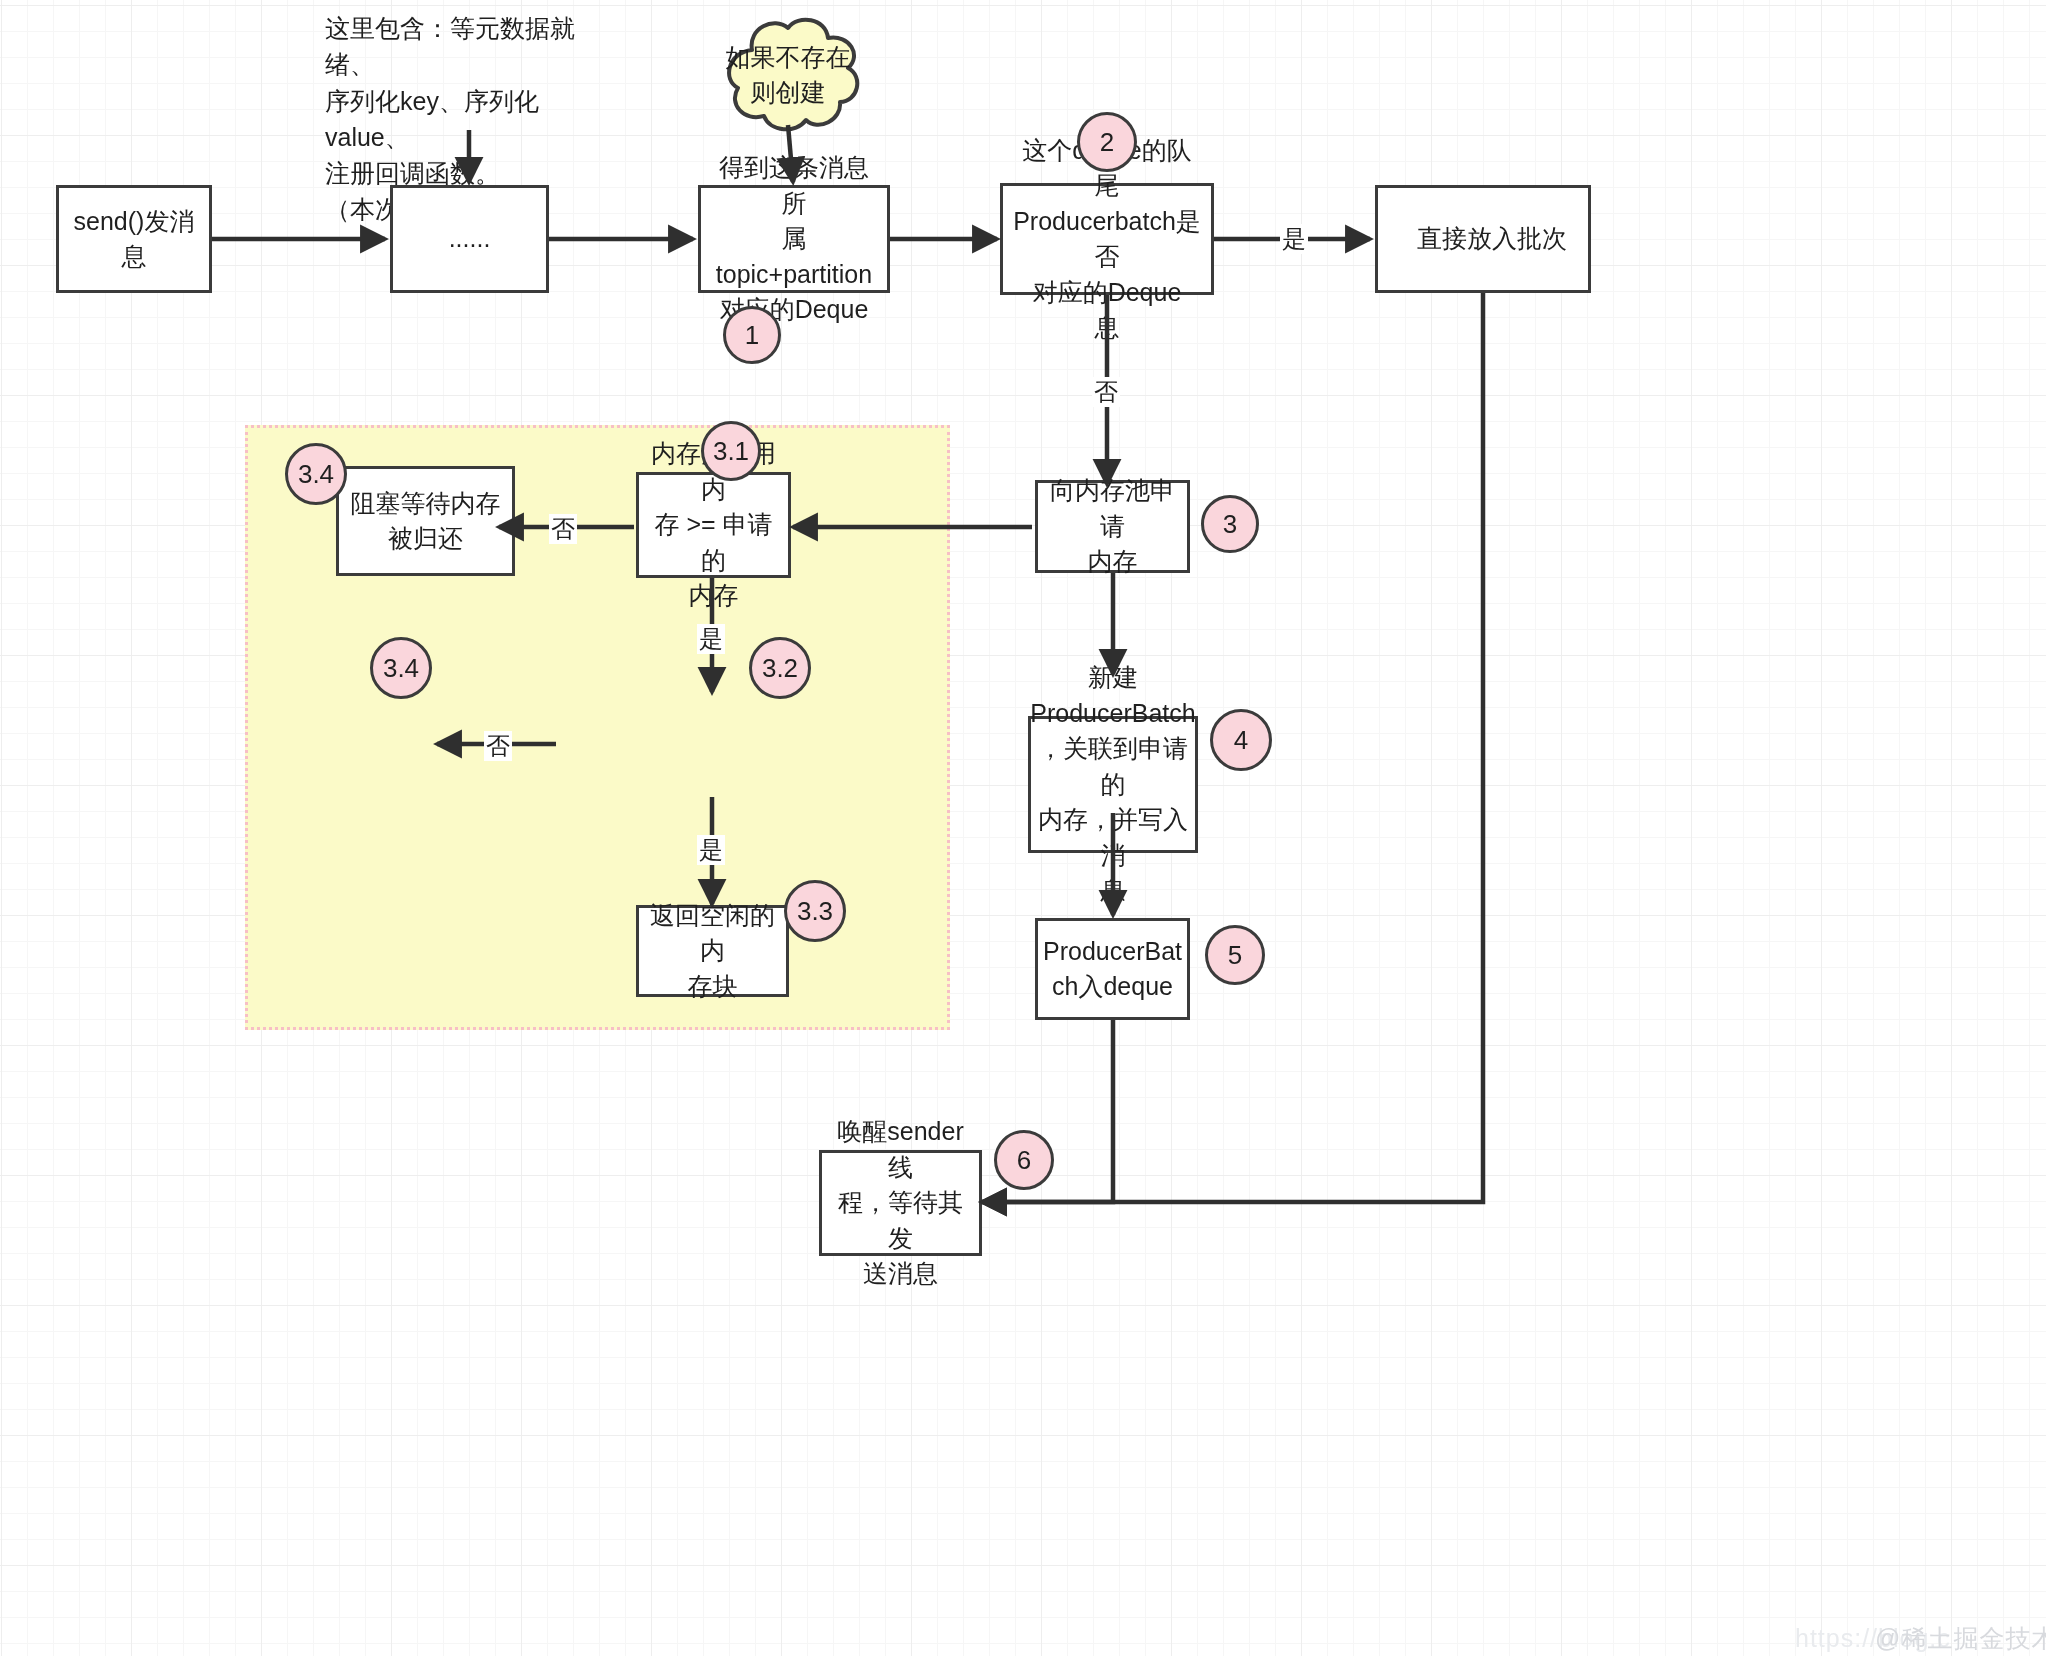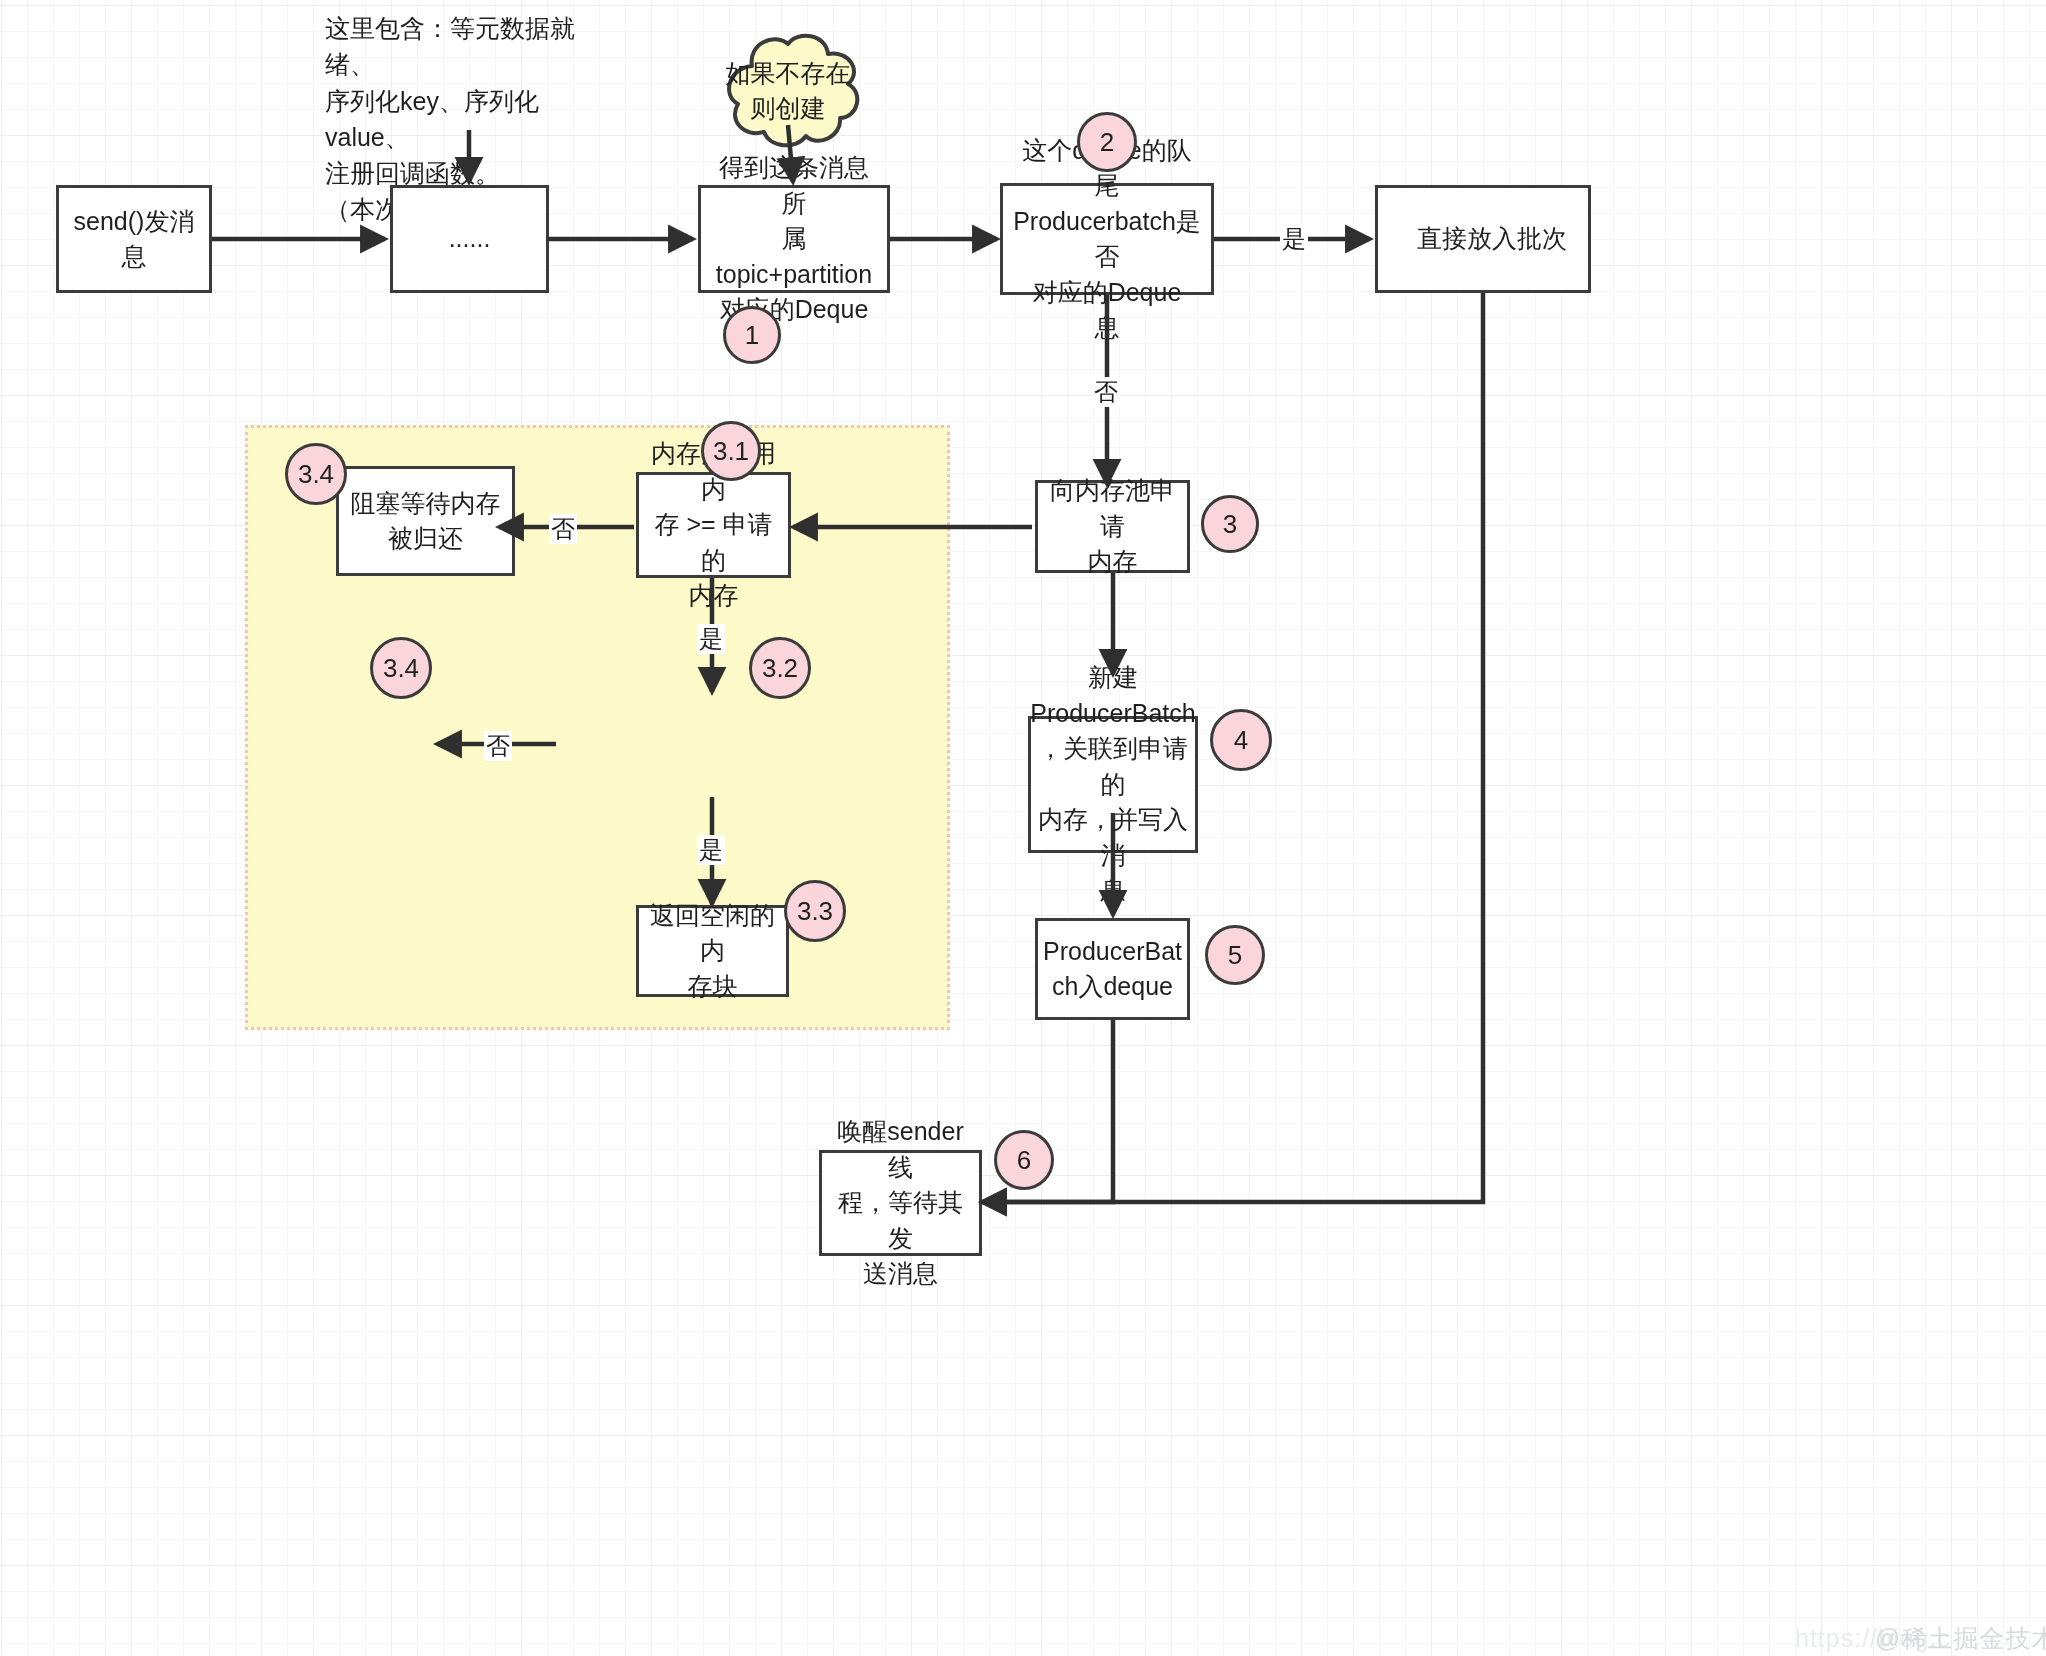--- a/index.html
+++ b/index.html
@@ -174,21 +174,21 @@
 
       <path d="M1483,293 L1483,1202 L982,1202"></path>
     </g>
   </svg>
 
   <div class="note" style="left:325px; top:10px; width:290px;">这里包含：等元数据就绪、
 序列化key、序列化value、
 注册回调函数。
 （本次忽略）</div>
 
-  <div class="cloud" style="left:708px; top:26px;">
+  <div class="cloud" style="left:708px; top:10px;">
     <svg width="160" height="130" viewBox="0 0 160 130">
       <path d="M44,40 C40,18 66,6 80,18 C90,4 118,8 120,28
                C142,24 154,46 140,58 C156,66 150,92 132,92
                C134,110 110,122 98,110 C88,124 62,122 56,106
                C36,112 20,94 30,78 C14,70 20,42 44,40 Z" fill="#fbfac8" stroke="#3b3b3b" stroke-width="4" stroke-linejoin="round"></path>
     </svg>
     <div class="cloud-label">如果不存在
 则创建</div>
   </div>
 

